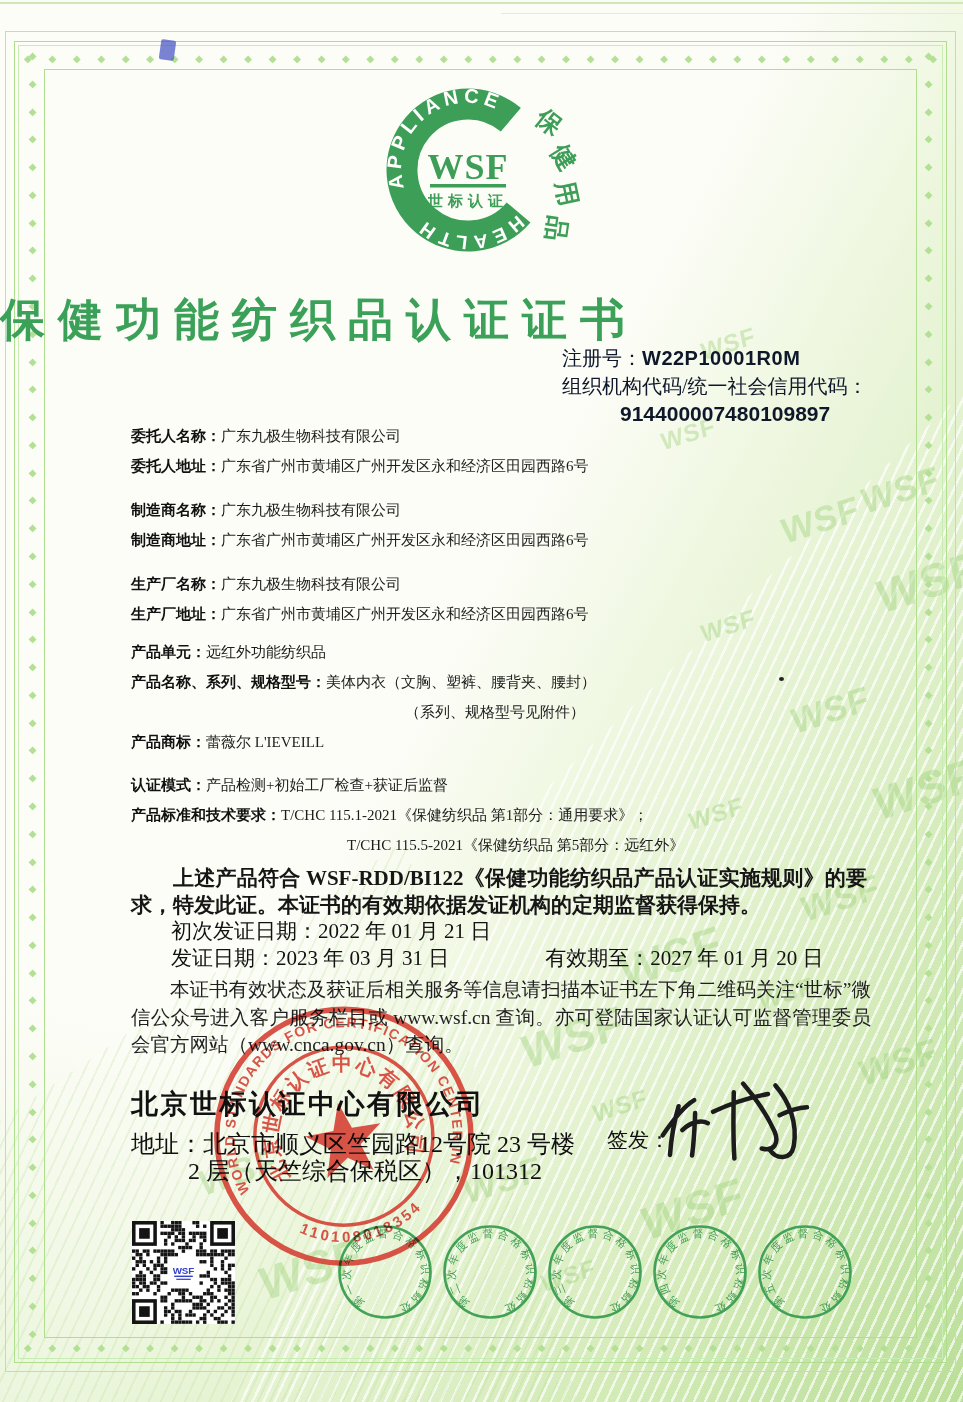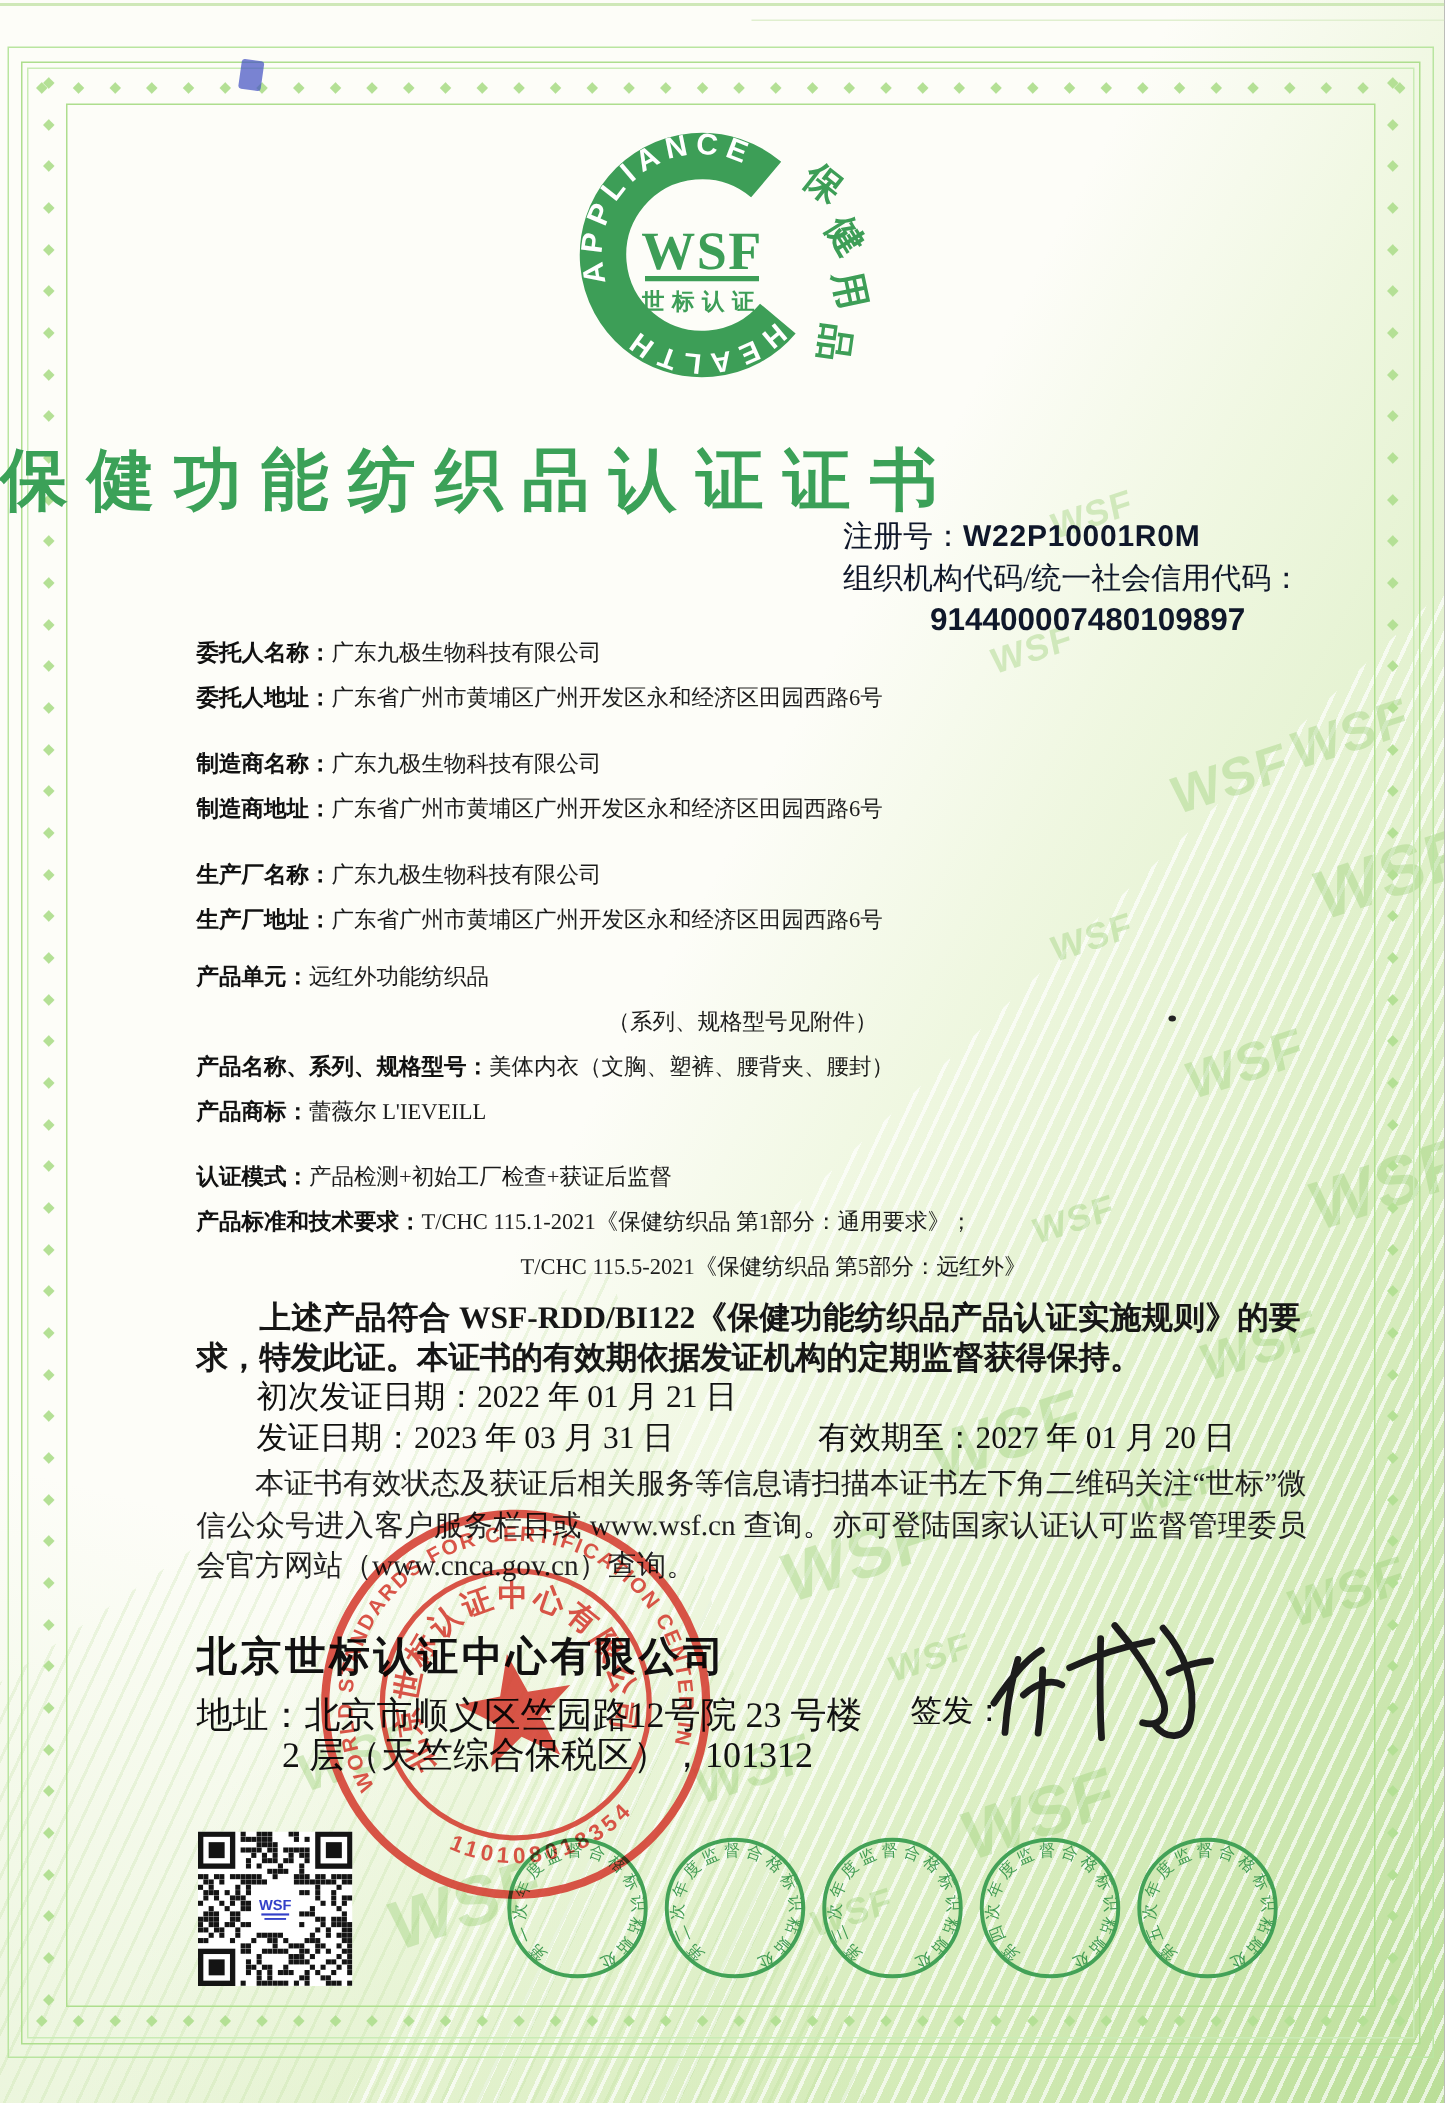--- a/index.html
+++ b/index.html
@@ -149,22 +149,22 @@
     </div>
 
     <div class="main">
       <div class="row"><span class="lb">委托人名称：</span><span class="vl">广东九极生物科技有限公司</span></div>
       <div class="row"><span class="lb">委托人地址：</span><span class="vl">广东省广州市黄埔区广州开发区永和经济区田园西路6号</span></div>
       <div class="row gap14"><span class="lb">制造商名称：</span><span class="vl">广东九极生物科技有限公司</span></div>
       <div class="row"><span class="lb">制造商地址：</span><span class="vl">广东省广州市黄埔区广州开发区永和经济区田园西路6号</span></div>
       <div class="row gap14"><span class="lb">生产厂名称：</span><span class="vl">广东九极生物科技有限公司</span></div>
       <div class="row"><span class="lb">生产厂地址：</span><span class="vl">广东省广州市黄埔区广州开发区永和经济区田园西路6号</span></div>
       <div class="row gap8"><span class="lb">产品单元：</span><span class="vl">远红外功能纺织品</span></div>
+      <div class="row"><span class="lb">产品名称、系列、规格型号：</span><span class="vl">美体内衣（文胸、塑裤、腰背夹、腰封）</span></div>
       <div class="row cont1"><span class="vl">（系列、规格型号见附件）</span></div>
-      <div class="row"><span class="lb">产品名称、系列、规格型号：</span><span class="vl">美体内衣（文胸、塑裤、腰背夹、腰封）</span></div>
       <div class="row"><span class="lb">产品商标：</span><span class="vl">蕾薇尔 L'IEVEILL</span></div>
       <div class="row gap13"><span class="lb">认证模式：</span><span class="vl">产品检测+初始工厂检查+获证后监督</span></div>
       <div class="row"><span class="lb">产品标准和技术要求：</span><span class="vl">T/CHC 115.1-2021《保健纺织品 第1部分：通用要求》；</span></div>
       <div class="row cont2"><span class="vl">T/CHC 115.5-2021《保健纺织品 第5部分：远红外》</span></div>
 
       <div class="statement">上述产品符合 WSF-RDD/BI122《保健功能纺织品产品认证实施规则》的要求，特发此证。本证书的有效期依据发证机构的定期监督获得保持。</div>
 
       <div class="dateline"><span>初次发证日期：</span><span>2022 年 01 月 21 日</span></div>
       <div class="dateline"><span>发证日期：</span><span>2023 年 03 月 31 日</span><span class="sp"></span><span>有效期至：</span><span>2027 年 01 月 20 日</span></div>
 

